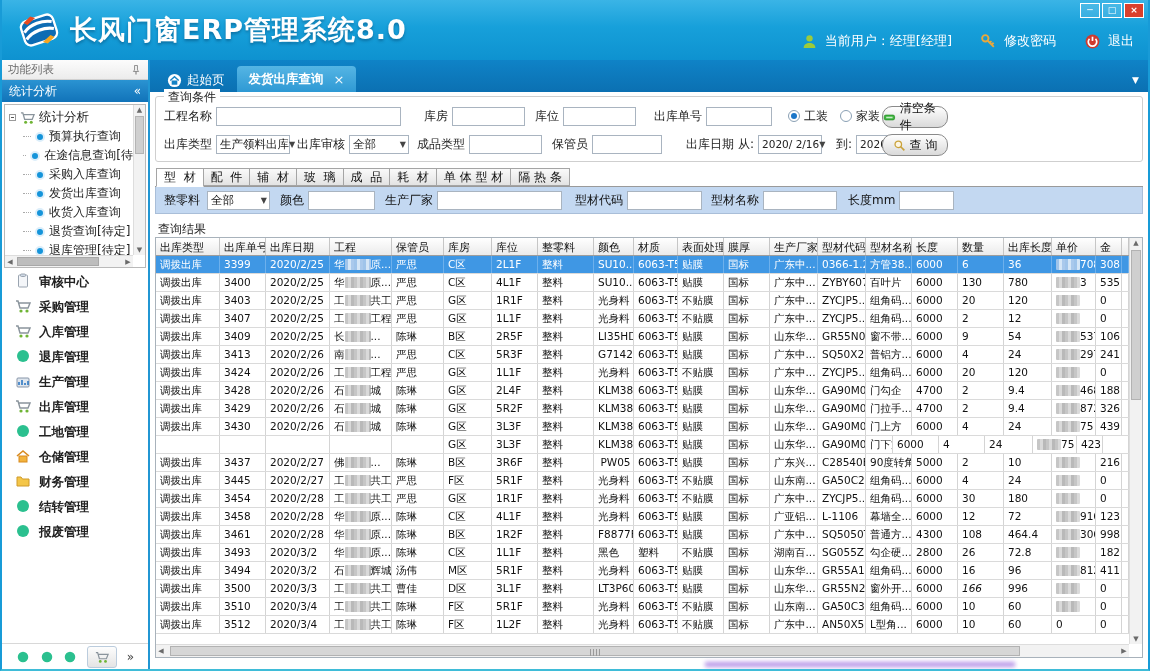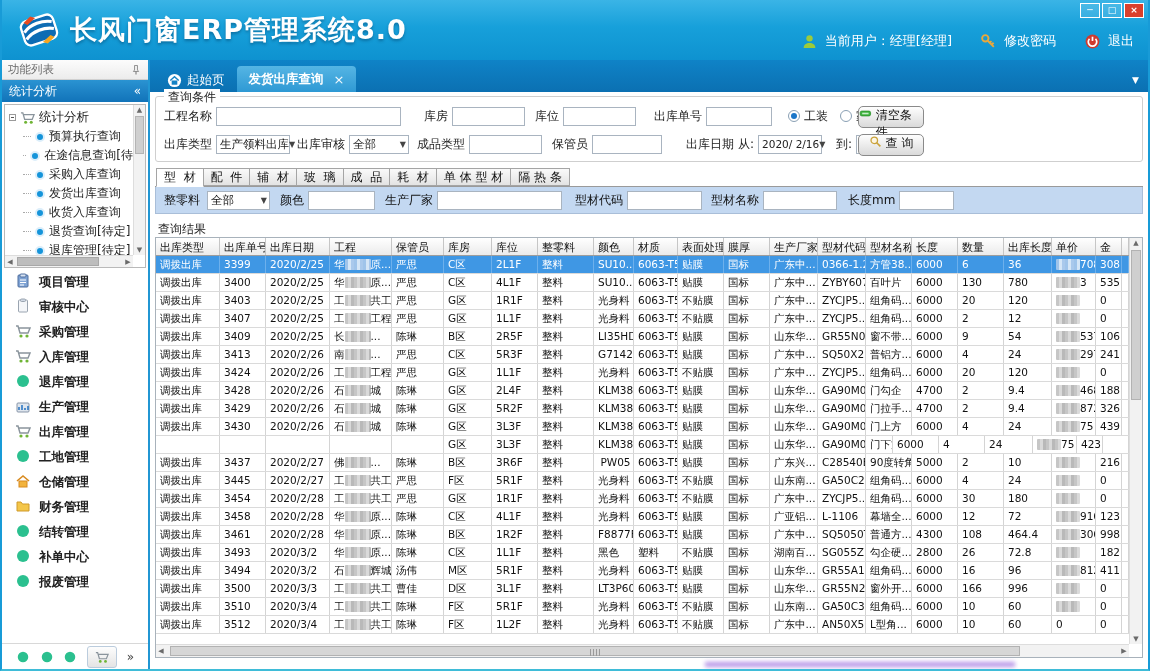--- a/index.html
+++ b/index.html
@@ -70,22 +70,22 @@
   .qrow{display:flex;align-items:center;height:26px;margin-top:6px;font-size:12px;color:#222;white-space:nowrap;}
   .qrow.r2{margin-top:2px;}
   .qlabel{margin-right:4px;}
   .tinput{height:19px;border:1px solid #a9b4c0;background:#fff;}
   .sel{height:19px;border:1px solid #a9b4c0;background:#fff;display:flex;align-items:center;justify-content:space-between;
     font-size:11.5px;padding:0 2px 0 3px;}
   .sel .arr{font-size:8px;color:#444;}
   .radio{display:inline-flex;align-items:center;gap:4px;margin-right:12px;}
   .rdot{width:12px;height:12px;border-radius:50%;border:1px solid #8aa0b4;background:#fff;position:relative;}
   .rdot.on:after{content:"";position:absolute;inset:2px;border-radius:50%;background:#1b76c8;}
-  .qbtn{position:absolute;left:702px;width:66px;height:22px;border:1px solid #8a8a8a;border-radius:5px;
-    background:linear-gradient(#fefefe,#dadada);display:flex;align-items:flex-start;justify-content:center;gap:4px;
+  .qbtn{position:absolute;left:726px;width:66px;height:22px;border:1px solid #8a8a8a;border-radius:10px;
+    background:linear-gradient(#fefefe,#dadada);display:flex;align-items:center;justify-content:center;gap:4px;
     font-size:12px;color:#111;}
   .qbtn svg{width:13px;height:13px;}
   .qbtn.clear{top:9px;} .qbtn.search{top:37px;}
   
   .mat-tabs{flex-shrink:0;height:19px;margin-top:6px;display:flex;border-bottom:1px solid #9a9a9a;padding-left:1px;}
   .mtab{height:18px;padding:0 7px;font-size:12px;color:#111;display:flex;align-items:center;
     background:linear-gradient(#fafafa,#e3e3e3);border:1px solid #a5a5a5;border-left:none;white-space:pre;}
   .mtab:first-child{border-left:1px solid #a5a5a5;}
   .mtab.active{background:#fff;border-bottom:1px solid #fff;height:19px;margin-bottom:-1px;}
   
@@ -228,28 +228,20 @@
         </div>
         <div class="ths">
           <div class="sb-arrow la" style="left:0;width:10px;line-height:12px;">◀</div>
           <div class="thumb"></div>
           <div class="sb-arrow ra" style="right:0;left:auto;width:10px;line-height:12px;">▶</div>
         </div>
       </div>
       <div class="side-menu">
           <div class="menu-item">
             <span><svg viewBox="0 0 16 16" width="16" height="16">
-                <rect x="3" y="2" width="10" height="12" rx="1" fill="#7fa3d4" stroke="#4f6f9f"></rect>
-                <rect x="5" y="1" width="6" height="3" rx="1" fill="#d9e4f2" stroke="#4f6f9f"></rect>
-                <path d="M5 7h6M5 9.5h6M5 12h4" stroke="#fff"></path>
-              </svg></span>
-            <span>项目管理</span>
-          </div>
-          <div class="menu-item">
-            <span><svg viewBox="0 0 16 16" width="16" height="16">
                 <rect x="3.5" y="2" width="9" height="12" rx="1" fill="#f4f6f9" stroke="#9aa4b0"></rect>
                 <rect x="5.5" y="1" width="5" height="2.5" rx="1" fill="#cfd8e4" stroke="#9aa4b0"></rect>
               </svg></span>
             <span>审核中心</span>
           </div>
           <div class="menu-item">
             <span><svg viewBox="0 0 16 16" width="16" height="16">
                 <path d="M1 3h2l2 7h8l2-5H4" fill="none" stroke="#8a949c" stroke-width="1.4"></path>
                 <circle cx="6" cy="13" r="1.6" fill="#6fb435"></circle>
                 <circle cx="12" cy="13" r="1.6" fill="#6fb435"></circle>
@@ -302,26 +294,20 @@
             <span><svg viewBox="0 0 16 16" width="16" height="16">
                 <path d="M2 4h4l1.5 2H14v7H2z" fill="#f4c649" stroke="#cf9a2a"></path>
               </svg></span>
             <span>财务管理</span>
           </div>
           <div class="menu-item">
             <span><svg viewBox="0 0 16 16" width="16" height="16">
                 <circle cx="8" cy="8" r="6" fill="#2bc08f"></circle>
               </svg></span>
             <span>结转管理</span>
-          </div>
-          <div class="menu-item">
-            <span><svg viewBox="0 0 16 16" width="16" height="16">
-                <circle cx="8" cy="8" r="6" fill="#2bc08f"></circle>
-              </svg></span>
-            <span>补单中心</span>
           </div>
           <div class="menu-item">
             <span><svg viewBox="0 0 16 16" width="16" height="16">
                 <circle cx="8" cy="8" r="6" fill="#2bc08f"></circle>
               </svg></span>
             <span>报废管理</span>
           </div>
         </div>
       <div class="side-toolbar">
         <svg viewBox="0 0 16 16">
@@ -906,21 +892,21 @@
                   <div class="tcell" style="width: 46px;">3L1F</div>
                   <div class="tcell" style="width: 56px;">整料</div>
                   <div class="tcell" style="width: 40px;">LT3P60</div>
                   <div class="tcell" style="width: 44px;">6063-T5</div>
                   <div class="tcell" style="width: 46px;">贴膜</div>
                   <div class="tcell" style="width: 46px;">国标</div>
                   <div class="tcell" style="width: 48px;">山东华...</div>
                   <div class="tcell" style="width: 48px;">GR55N26</div>
                   <div class="tcell" style="width: 46px;">窗外开...</div>
                   <div class="tcell" style="width: 46px;">6000</div>
-                  <div class="tcell" style="width: 46px;">166</div>
+                  <div class="tcell" style="width: 46px; font-style: italic;">166</div>
                   <div class="tcell" style="width: 48px;">996</div>
                   <div class="tcell" style="width: 44px;"><span class="censor" style="width: 24px;"></span></div>
                   <div class="tcell" style="width: 26px;">0</div>
                   <div class="tcell" style="flex: 1 1 0%;"></div>
                 </div>
                 <div class="trow">
                   <div class="tcell" style="width: 64px;">调拨出库</div>
                   <div class="tcell" style="width: 46px;">3510</div>
                   <div class="tcell" style="width: 64px;">2020/3/4</div>
                   <div class="tcell" style="width: 62px;">工<span class="censor" style="width: 26px;"></span>共工程</div>

